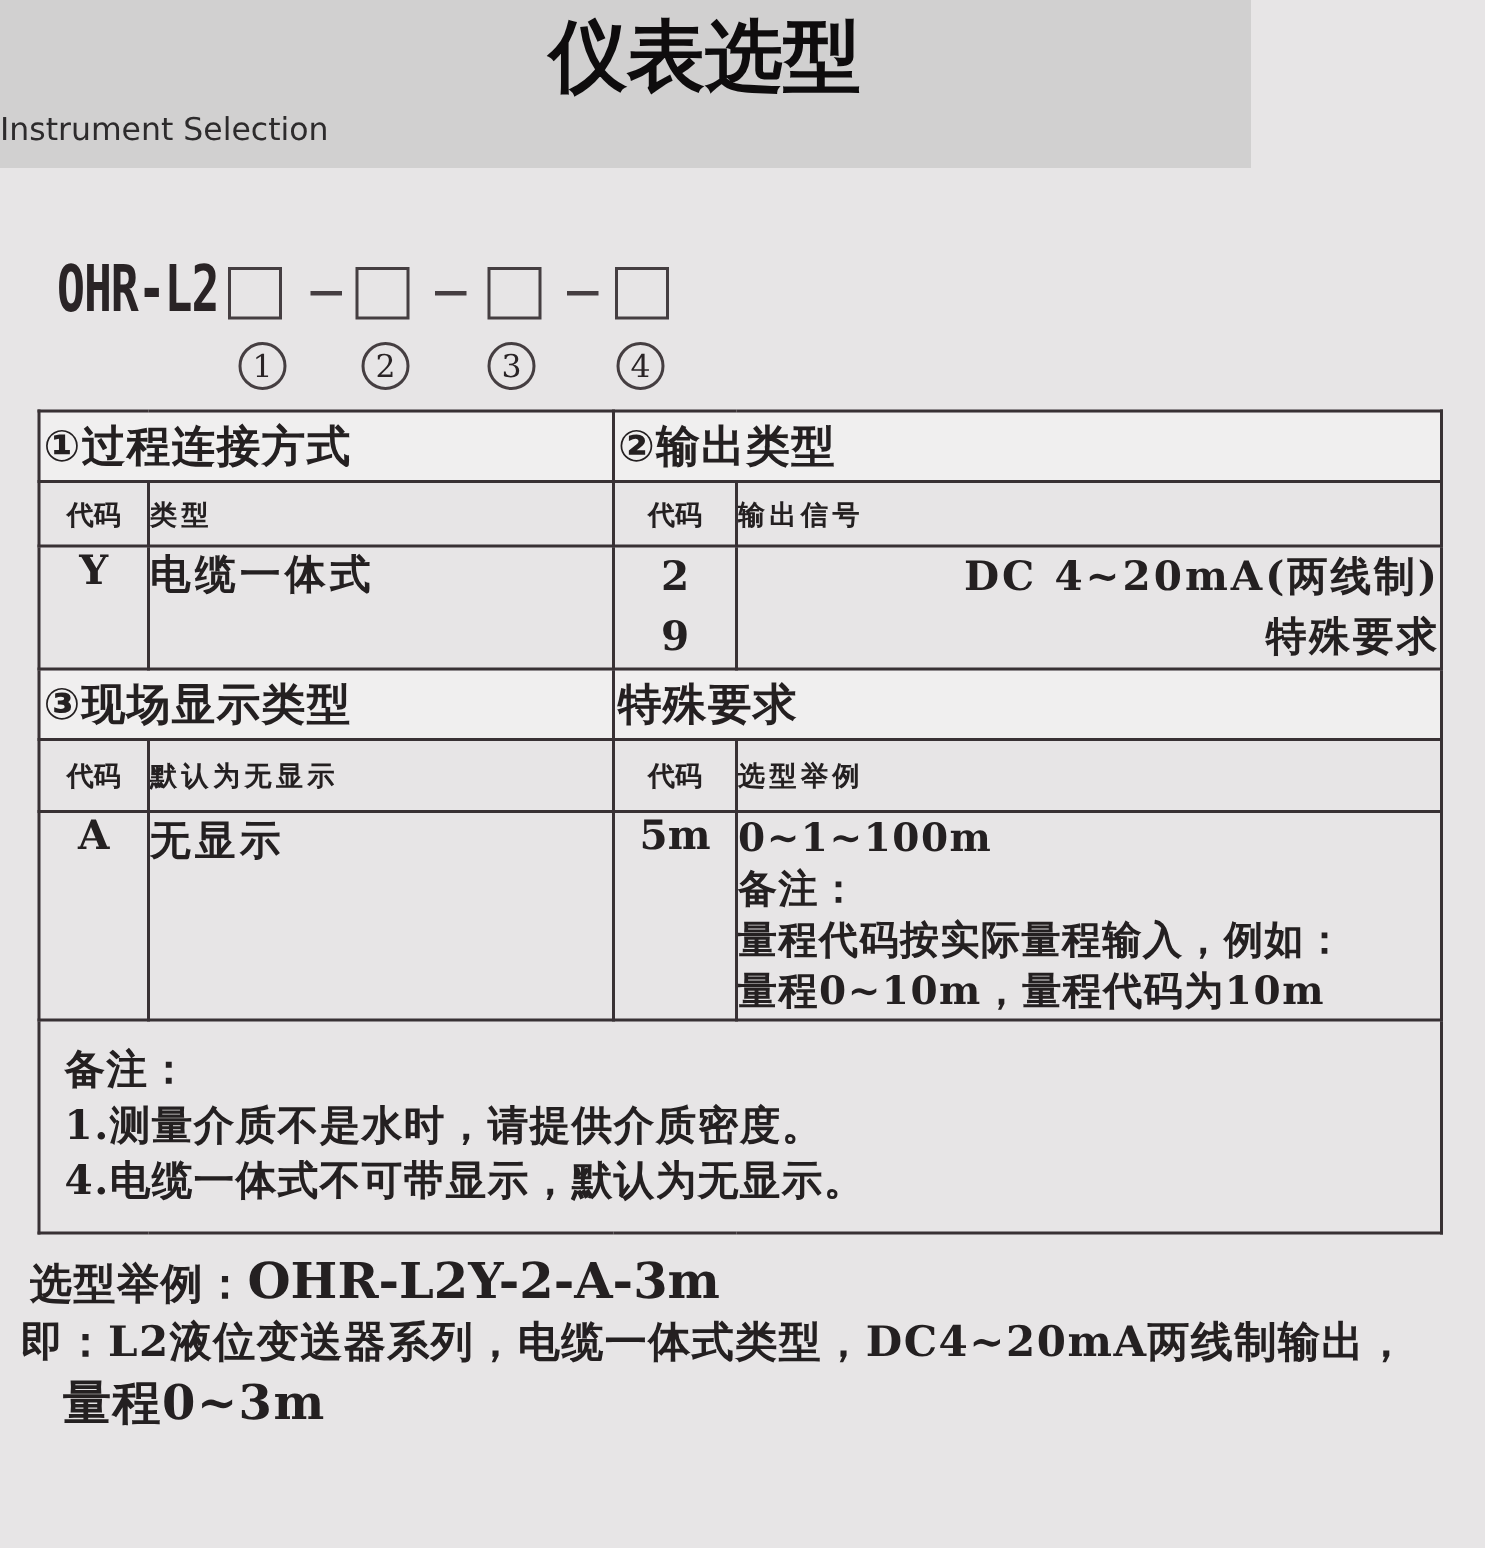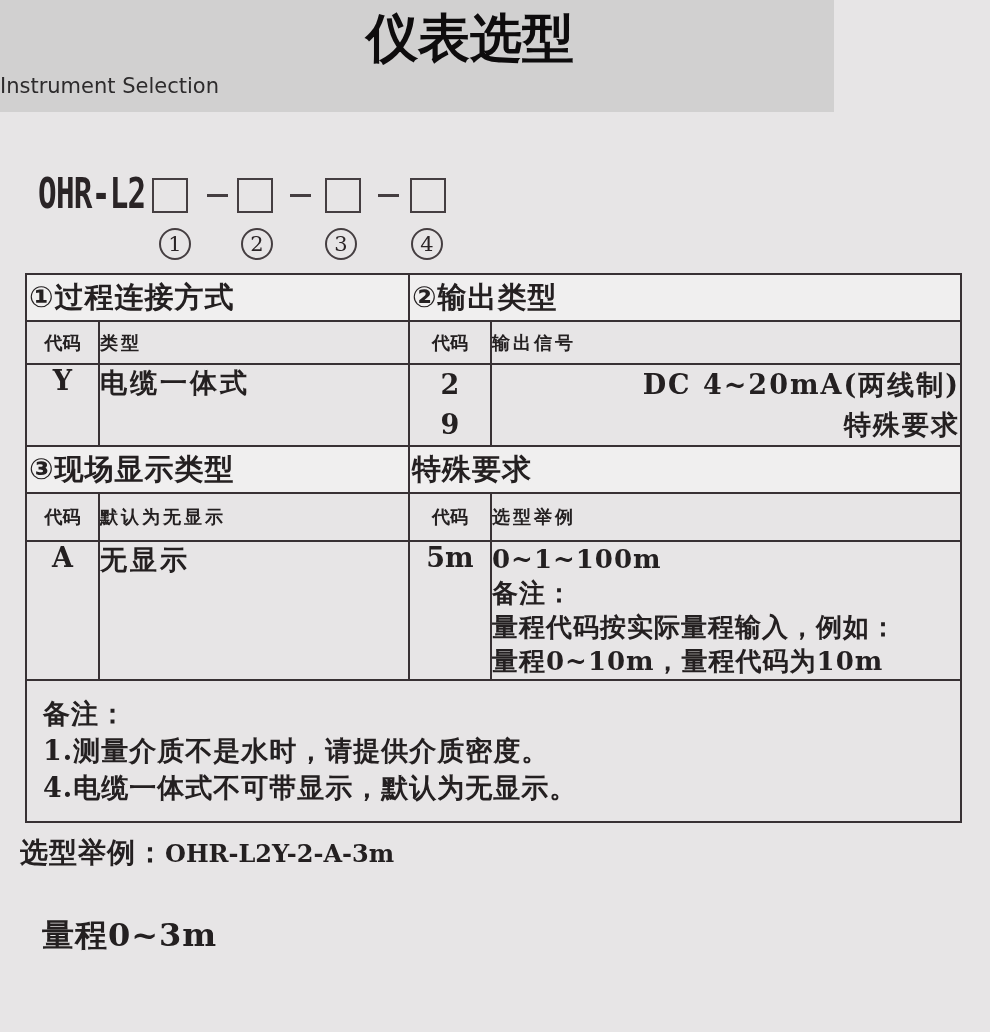--- a/index.html
+++ b/index.html
@@ -165,21 +165,21 @@
 
   
   .ex-line1 {
     position: absolute;
     left: 20px; top: 834px;
     font-size: 28px;
     font-weight: 700;
     letter-spacing: 1px;
     white-space: nowrap;
   }
-  .ex-line1 .ex-model { font-size: 24px; letter-spacing: 0; }
+  .ex-line1 .ex-model { font-size: 33px; letter-spacing: 0; }
   .ex-line2 {
     position: absolute;
     left: 14px; top: 876px;
     font-size: 28px;
     font-weight: 700;
     letter-spacing: 1px;
     white-space: nowrap;
   }
   .ex-line3 {
     position: absolute;
@@ -278,15 +278,16 @@
         <div>1.测量介质不是水时，请提供介质密度。</div>
         <div>4.电缆一体式不可带显示，默认为无显示。</div>
       </td>
     </tr>
   </tbody>
     </table>
 
   <div class="ex-line1">
     <span>选型举例：</span><span class="ex-model">OHR-L2Y-2-A-3m</span>
   </div>
+  <div class="ex-line2">即：L2液位变送器系列，电缆一体式类型，DC4~20mA两线制输出，</div>
   <div class="ex-line3">量程0~3m</div>
 
 </div>
 
 </body></html>

